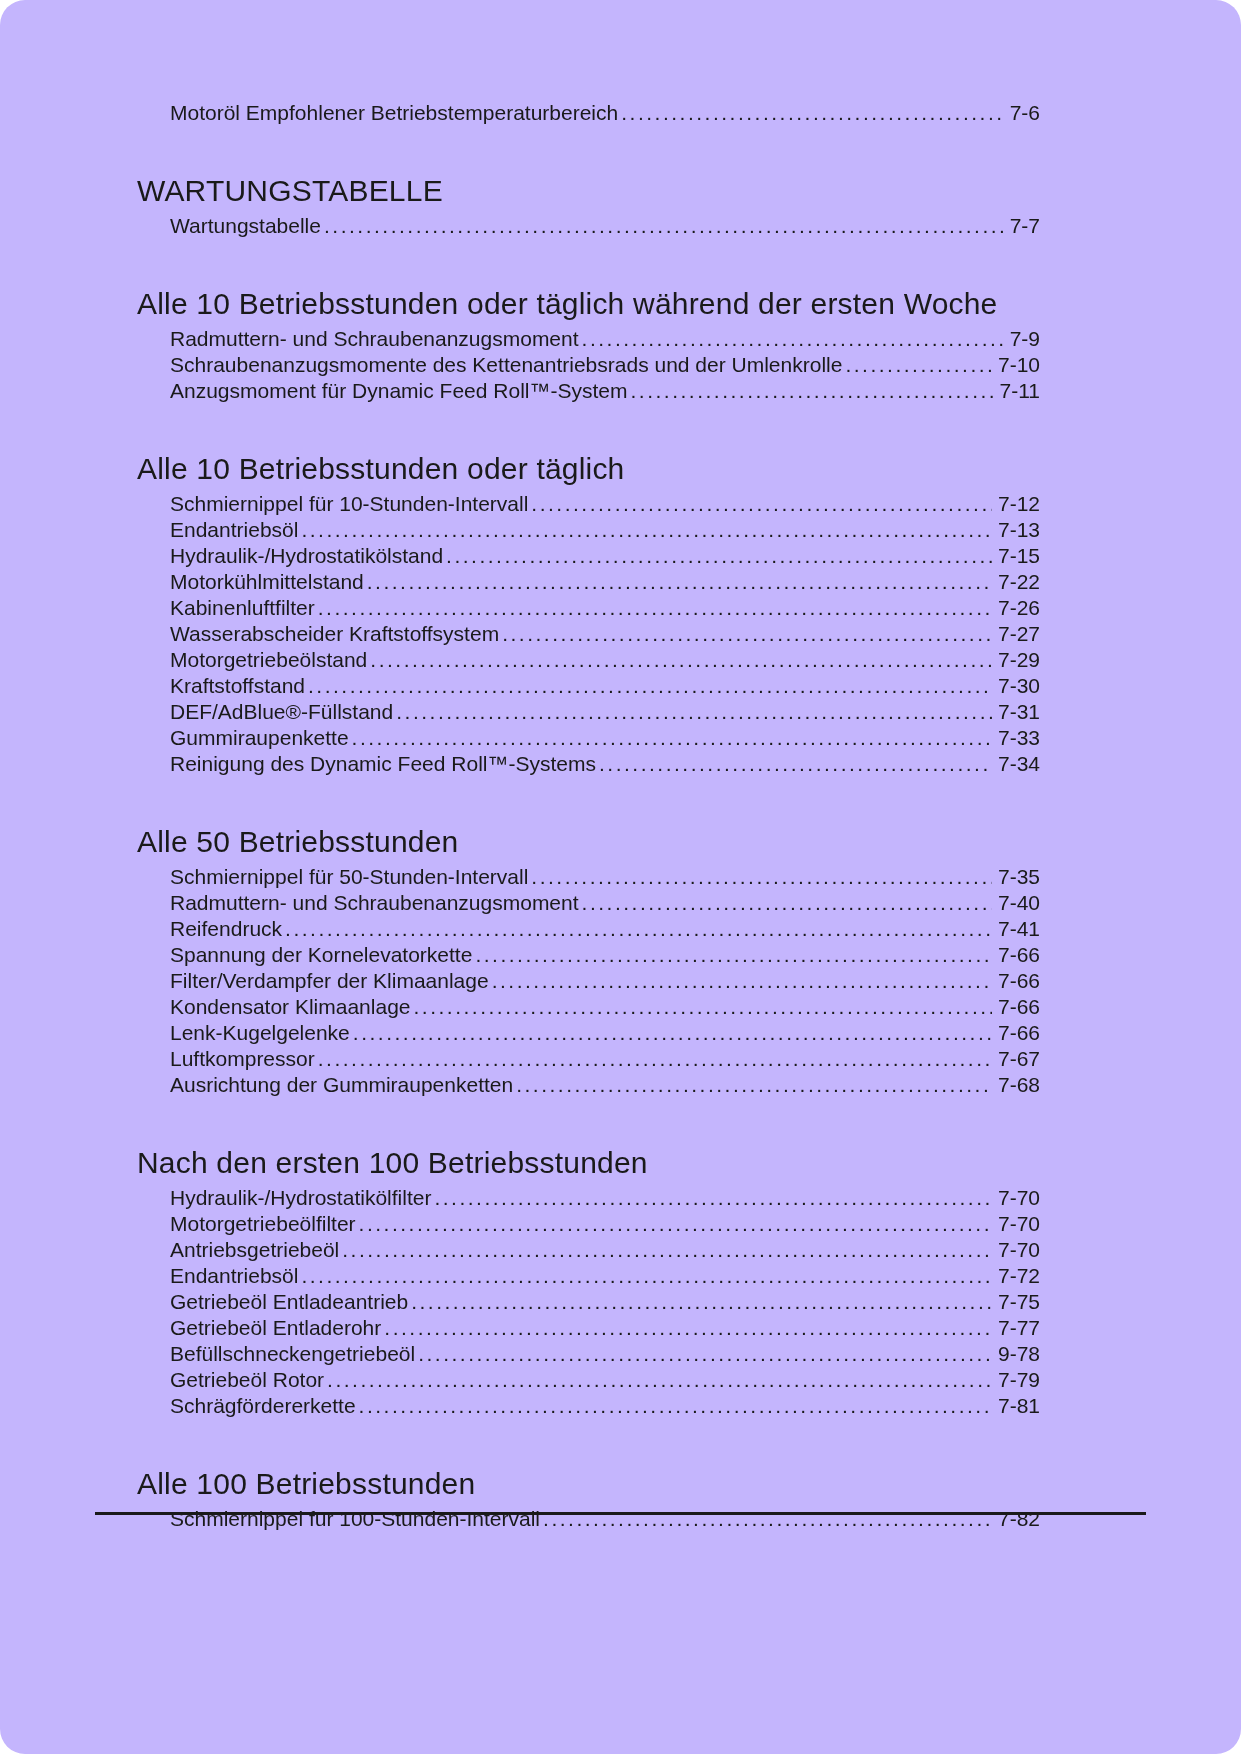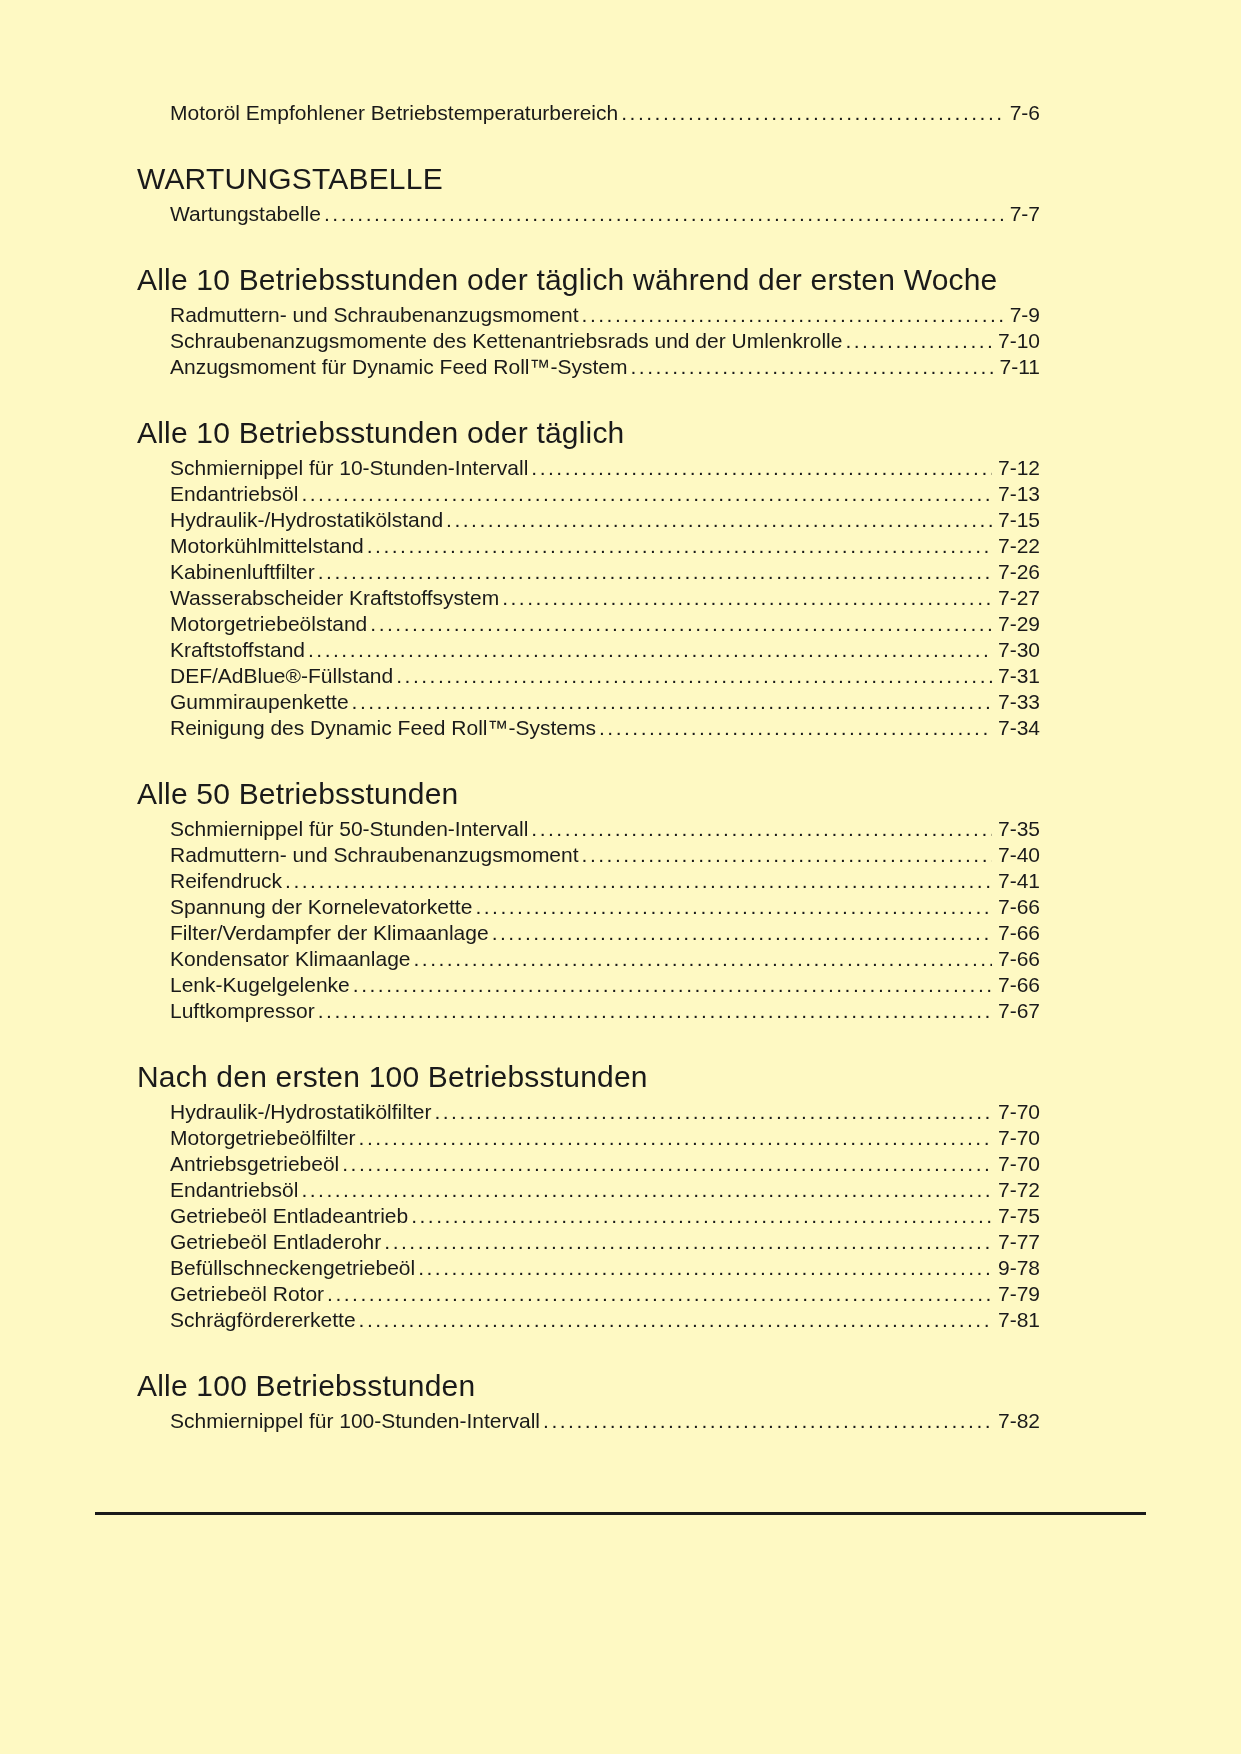--- a/index.html
+++ b/index.html
@@ -18,21 +18,21 @@
     overflow: hidden;
   }
 
   .toc {
     position: absolute;
     top: 100px;
     left: 137px;
     width: 903px;
   }
 
-  .toc-section { margin-top: 36px; }
+  .toc-section { margin-top: 48px; }
   .toc-section:first-child { margin-top: 0; }
 
   .section-heading {
     font-size: 30px;
     line-height: 34px;
     font-weight: 400;
     letter-spacing: 0.2px;
     margin: 0 0 5px 0;
     color: #1a1a1a;
   }
@@ -75,21 +75,21 @@
     top: 1512px;
     left: 95px;
     width: 1051px;
     height: 3px;
     background: #1a1a1a;
   }
 </style>
 </head>
 <body style="color: rgb(26, 26, 26);">
 
-<main class="page" style="background: #fef9c3;">
+<main class="page" style="background: #c4b5fd; border-radius: 25px;">
   <div class="toc">
   <section class="toc-section no-heading">
 
     <div class="entries">
   <div class="entry">
     <span class="entry-label">Motoröl Empfohlener Betriebstemperaturbereich</span>
     <span class="dots" aria-hidden="true"></span>
     <span class="entry-page">7-6</span>
   </div>
 </div>
@@ -245,20 +245,25 @@
     <span class="dots" aria-hidden="true"></span>
     <span class="entry-page">7-66</span>
   </div>
 
   <div class="entry">
     <span class="entry-label">Luftkompressor</span>
     <span class="dots" aria-hidden="true"></span>
     <span class="entry-page">7-67</span>
   </div>
 
+  <div class="entry">
+    <span class="entry-label">Ausrichtung der Gummiraupenketten</span>
+    <span class="dots" aria-hidden="true"></span>
+    <span class="entry-page">7-68</span>
+  </div>
 </div>
   </section>
 
   <section class="toc-section">
     <h2 class="section-heading">Nach den ersten 100 Betriebsstunden</h2>
     <div class="entries">
   <div class="entry">
     <span class="entry-label">Hydraulik-/Hydrostatikölfilter</span>
     <span class="dots" aria-hidden="true"></span>
     <span class="entry-page">7-70</span>

